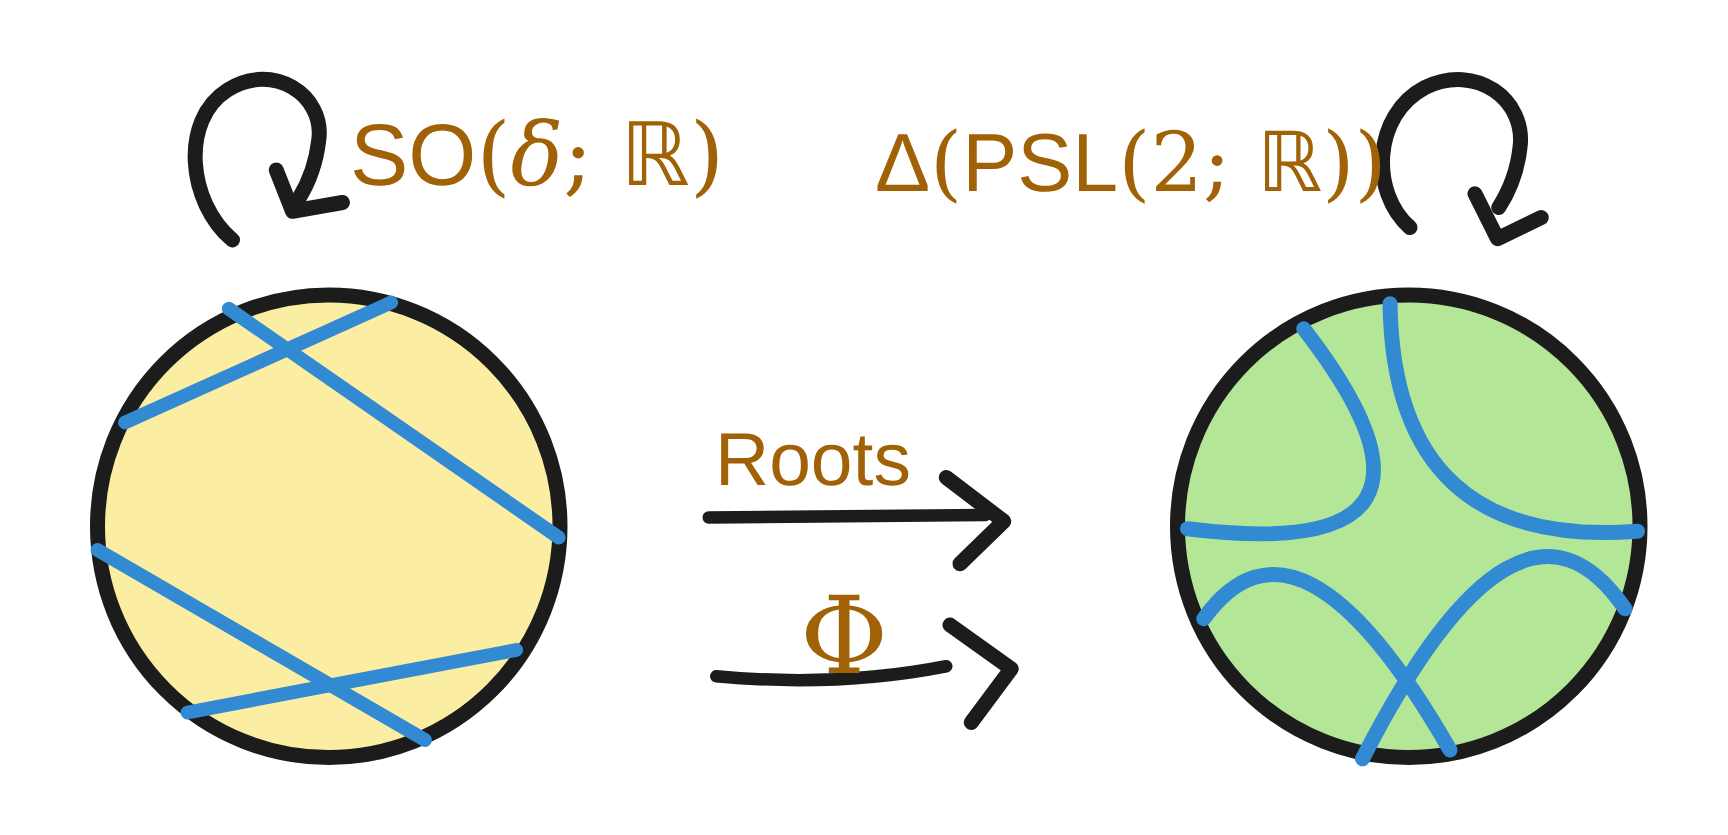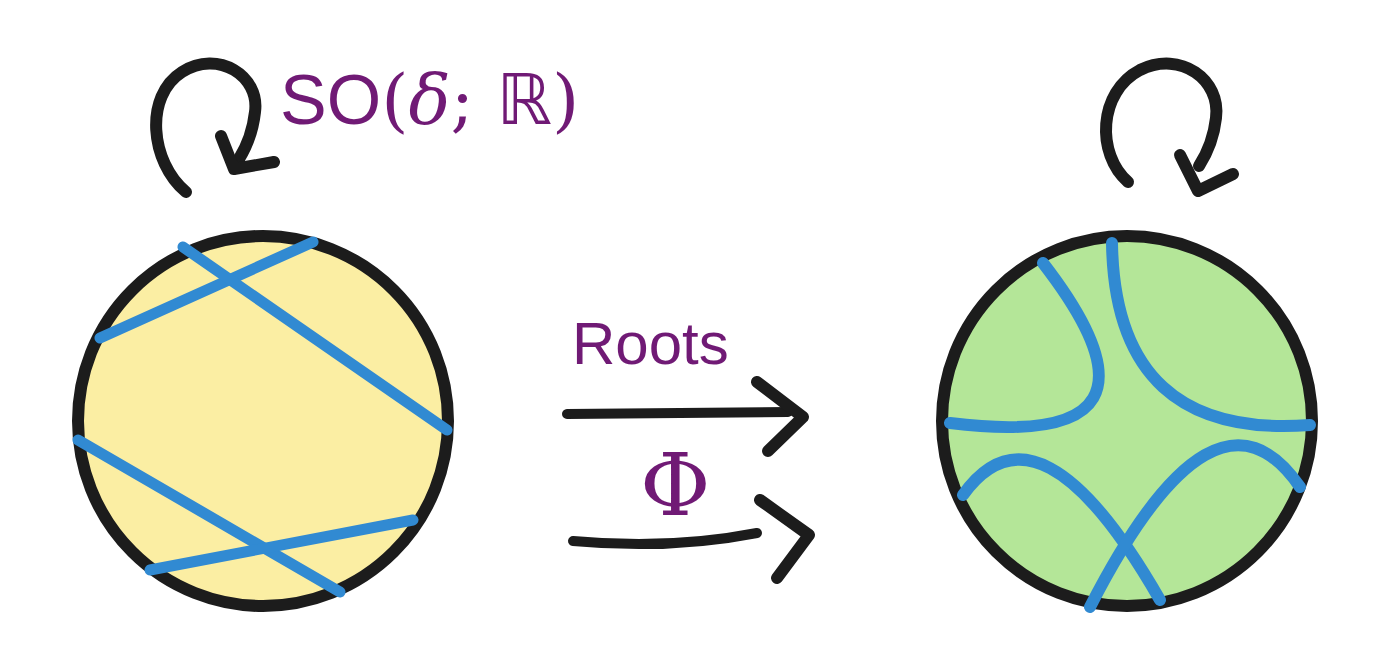--- a/index.html
+++ b/index.html
@@ -10,21 +10,22 @@
     background: #ffffff;
     overflow: hidden;
     font-family: "Liberation Sans", "DejaVu Sans", sans-serif;
     color: #1c1c1c;
   }
   .canvas svg { position: absolute; left: 0; top: 0; }
   .label {
     position: absolute;
     white-space: nowrap;
     line-height: 1.05;
-    color: #701a75;
+    color: #a16207;
+    margin-top: 24px;
   }
   .label-left-group  { left: 280px; top: 64px;  font-size: 70px; }
   .label-right-group { left: 700px; top: 72px;  font-size: 66px; }
   .label-roots       { left: 572px; top: 312px; font-size: 60px; }
   .label-phi         { left: 640px; top: 440px; font-size: 86px; font-family: "DejaVu Serif", serif; }
   .pf-sans   { font-family: "Liberation Sans", "DejaVu Sans", sans-serif; }
   .pf-serif  { font-family: "DejaVu Serif", serif; }
   .pf-mathit { font-family: "DejaVu Serif", serif; font-style: italic; }
   .pf-bb     { font-family: "DejaVu Sans", sans-serif; }
 </style>
@@ -71,18 +72,19 @@
     </g>
 
     <g fill="none" stroke-linecap="round" stroke-linejoin="round" stroke="#1c1c1c">
       <path d="M 573,541 Q 670,550 757,533" stroke-width="10"></path>
       <path d="M 760,500 L 809,535 L 777,578" stroke-width="12"></path>
     </g>
   </svg>
 
   <div class="label label-left-group"><span class="pf-sans">SO</span><span class="pf-serif">(</span><span class="pf-mathit">δ</span><span class="pf-serif">; </span><span class="pf-bb">ℝ</span><span class="pf-serif">)</span></div>
 
+  <div class="label label-right-group"><span class="pf-sans">Δ</span><span class="pf-serif">(</span><span class="pf-sans">PSL</span><span class="pf-serif">(</span><span class="pf-serif">2; </span><span class="pf-bb">ℝ</span><span class="pf-serif">))</span></div>
 
   <div class="label label-roots">Roots</div>
 
   <div class="label label-phi">Φ</div>
 
 </div>
 
 </body></html>

